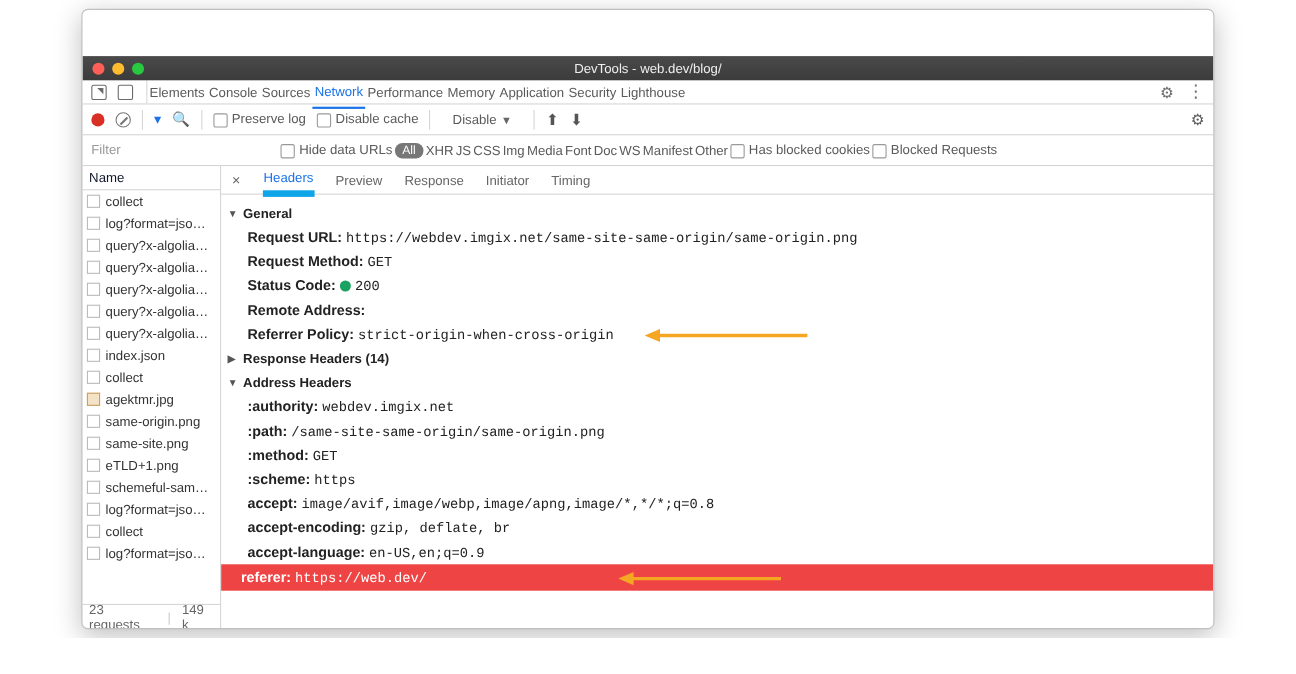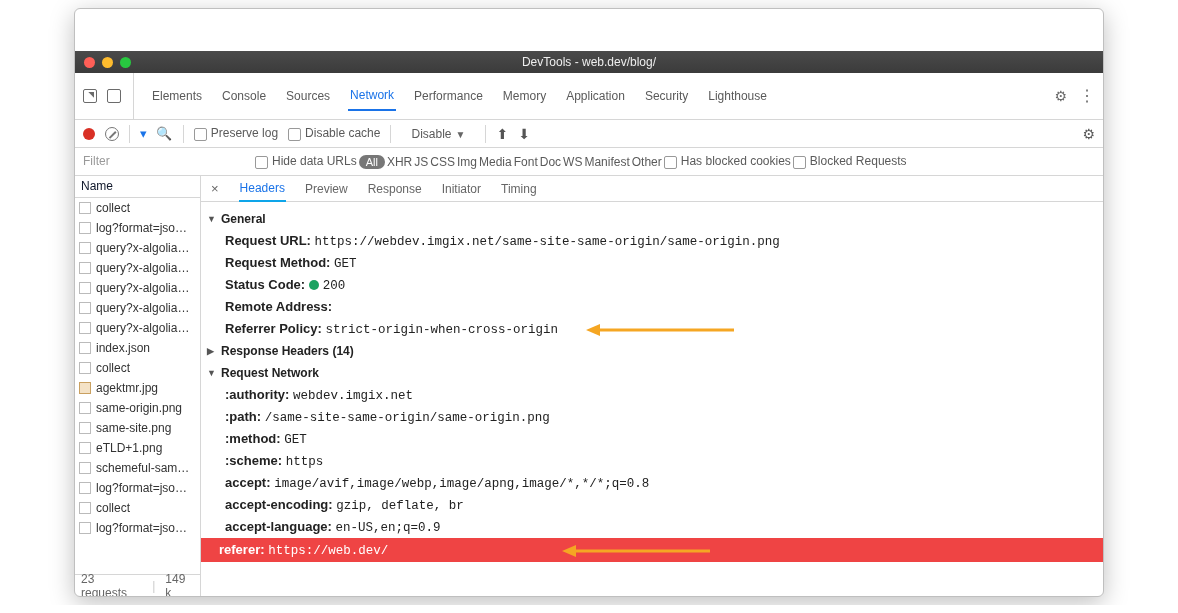--- a/index.html
+++ b/index.html
@@ -3,21 +3,21 @@
 <meta charset="utf-8">
 <style>
   * { box-sizing: border-box; margin: 0; padding: 0; }
   body { background: #fff; font-family: -apple-system, BlinkMacSystemFont, "Helvetica Neue", Arial, sans-serif; font-size: 12px; color: #333; }
   .window { width: 1030px; margin: 8px auto; border: 1px solid #bfbfbf; border-radius: 6px; box-shadow: 0 6px 24px rgba(0,0,0,0.25); overflow: hidden; background:#fff; }
   .titlebar { height: 22px; background: linear-gradient(#4a4a4a,#3b3b3b); display:flex; align-items:center; position:relative; color:#e8e8e8;margin-top:42px; }
   .tl-dots { display:flex; gap:7px; margin-left:9px; }
   .dot { width:11px; height:11px; border-radius:50%; }
   .dot.r { background:#ff5f57; } .dot.y { background:#febc2e; } .dot.g { background:#28c840; }
   .titletext { position:absolute; left:0; right:0; text-align:center; font-size:12px; color:#eee; }
-  .tab-row { height:47px; display:flex; align-items:center; padding:0 8px; border-bottom:1px solid #d6d6d6; gap:16px; }
+  .tab-row { height:22px; display:flex; align-items:center; padding:0 8px; border-bottom:1px solid #d6d6d6; }
   .left-ico { display:flex; gap:10px; align-items:center; border-right:1px solid #d6d6d6; padding-right:12px; height:100%; }
   .sq-ic { width:14px; height:14px; border:1.5px solid #6b6b6b; border-radius:2px; position:relative; }
   .sq-ic.arrow::after { content:""; position:absolute; right:-2px; top:-2px; border:4px solid transparent; border-left-color:#6b6b6b; transform:rotate(-45deg); }
   .tabbtn { font-size:12px; color:#5a5a5a; cursor:pointer; padding:7px 2px; }
   .tabbtn.active { color:#1a73e8; border-bottom:2px solid #1a73e8; }
   .right-icons { margin-left:auto; display:flex; gap:12px; align-items:center; color:#6b6b6b; }
   .gear { font-size:14px; }
   .dots3 { font-size:16px; line-height:0; letter-spacing:0px; }
   .toolbar2 { height:28px; display:flex; align-items:center; padding:0 8px; border-bottom:1px solid #d6d6d6; gap:10px; color:#5a5a5a; }
   .rec { width:12px; height:12px; border-radius:50%; background:#d93025; }
@@ -41,21 +41,21 @@
   .name-head { height:22px; border-bottom:1px solid #d6d6d6; padding:3px 6px; font-size:12px; color:#0f172a; font-weight:500; }
   .name-list { flex:1; overflow:hidden; }
   .nrow { height:20px; display:flex; align-items:center; gap:5px; padding:0 4px; font-size:12px; color:#333; white-space:nowrap; overflow:hidden; text-overflow:ellipsis; }
   .fileico { width:12px; height:12px; border:1px solid #bbb; background:#fff; }
   .fileico.img { border-color:#c9a060; background:#f4e2c6; }
   .name-foot { height:22px; border-top:1px solid #d6d6d6; display:flex; align-items:center; gap:10px; padding:0 6px; color:#666; font-size:12px; }
   .detail { flex:1; display:flex; flex-direction:column; }
   .dtabs { height:26px; display:flex; align-items:center; gap:18px; padding:0 10px; border-bottom:1px solid #d6d6d6; font-size:12px; color:#666; }
   .closex { font-size:13px; margin-right:2px; cursor:pointer; }
   .dtab { cursor:pointer; padding:5px 1px; }
-  .dtab.active { color:#1a73e8; border-bottom:2px solid #0ea5e9; }
+  .dtab.active { color:#1a73e8; border-bottom:6px solid #0ea5e9; }
   .scroll { flex:1; overflow:auto; padding:6px 0 0 6px; position:relative; }
   .sect-h { font-weight:700; font-size:12px; color:#222; padding:4px 0; display:flex; align-items:center; gap:4px; cursor:pointer; }
   .tri { font-size:9px; color:#555; display:inline-block; width:10px; }
   .kv { padding:3px 0 3px 18px; font-size:13px; }
   .kv b { font-weight:700; color:#222; }
   .mono { font-family: Liberation Mono, monospace; font-size:12.5px; color:#222; }
   .green-dot { display:inline-block; width:10px; height:10px; border-radius:50%; background:#1aa260; vertical-align:middle; margin:0 4px 2px 0; }
   .arrow-note { display:inline-block; vertical-align:middle; margin-left:24px; }
   .arrow-note svg { display:block; }
   .ref-row { background:#ef4444; color:#fff; padding:4px 0 4px 18px; font-size:13px; margin-left:-6px; }
@@ -237,21 +237,21 @@
           </span>
         </div>
 
         <div class="sect-h">
             <span class="tri">▶</span>
             <span>Response Headers (14)</span>
           </div>
 
         <div class="sect-h">
             <span class="tri">▼</span>
-            <span>Request Network</span>
+            <span>Address Headers</span>
           </div>
         <div class="kv"><b>:authority:</b> <span class="mono">webdev.imgix.net</span></div>
         <div class="kv"><b>:path:</b> <span class="mono">/same-site-same-origin/same-origin.png</span></div>
         <div class="kv"><b>:method:</b> <span class="mono">GET</span></div>
         <div class="kv"><b>:scheme:</b> <span class="mono">https</span></div>
         <div class="kv"><b>accept:</b> <span class="mono">image/avif,image/webp,image/apng,image/*,*/*;q=0.8</span></div>
         <div class="kv"><b>accept-encoding:</b> <span class="mono">gzip, deflate, br</span></div>
         <div class="kv"><b>accept-language:</b> <span class="mono">en-US,en;q=0.9</span></div>
         <div class="ref-row"><b>referer:</b> <span class="mono">https://web.dev/</span>
           <span class="arrow-note" style="margin-left:170px">

